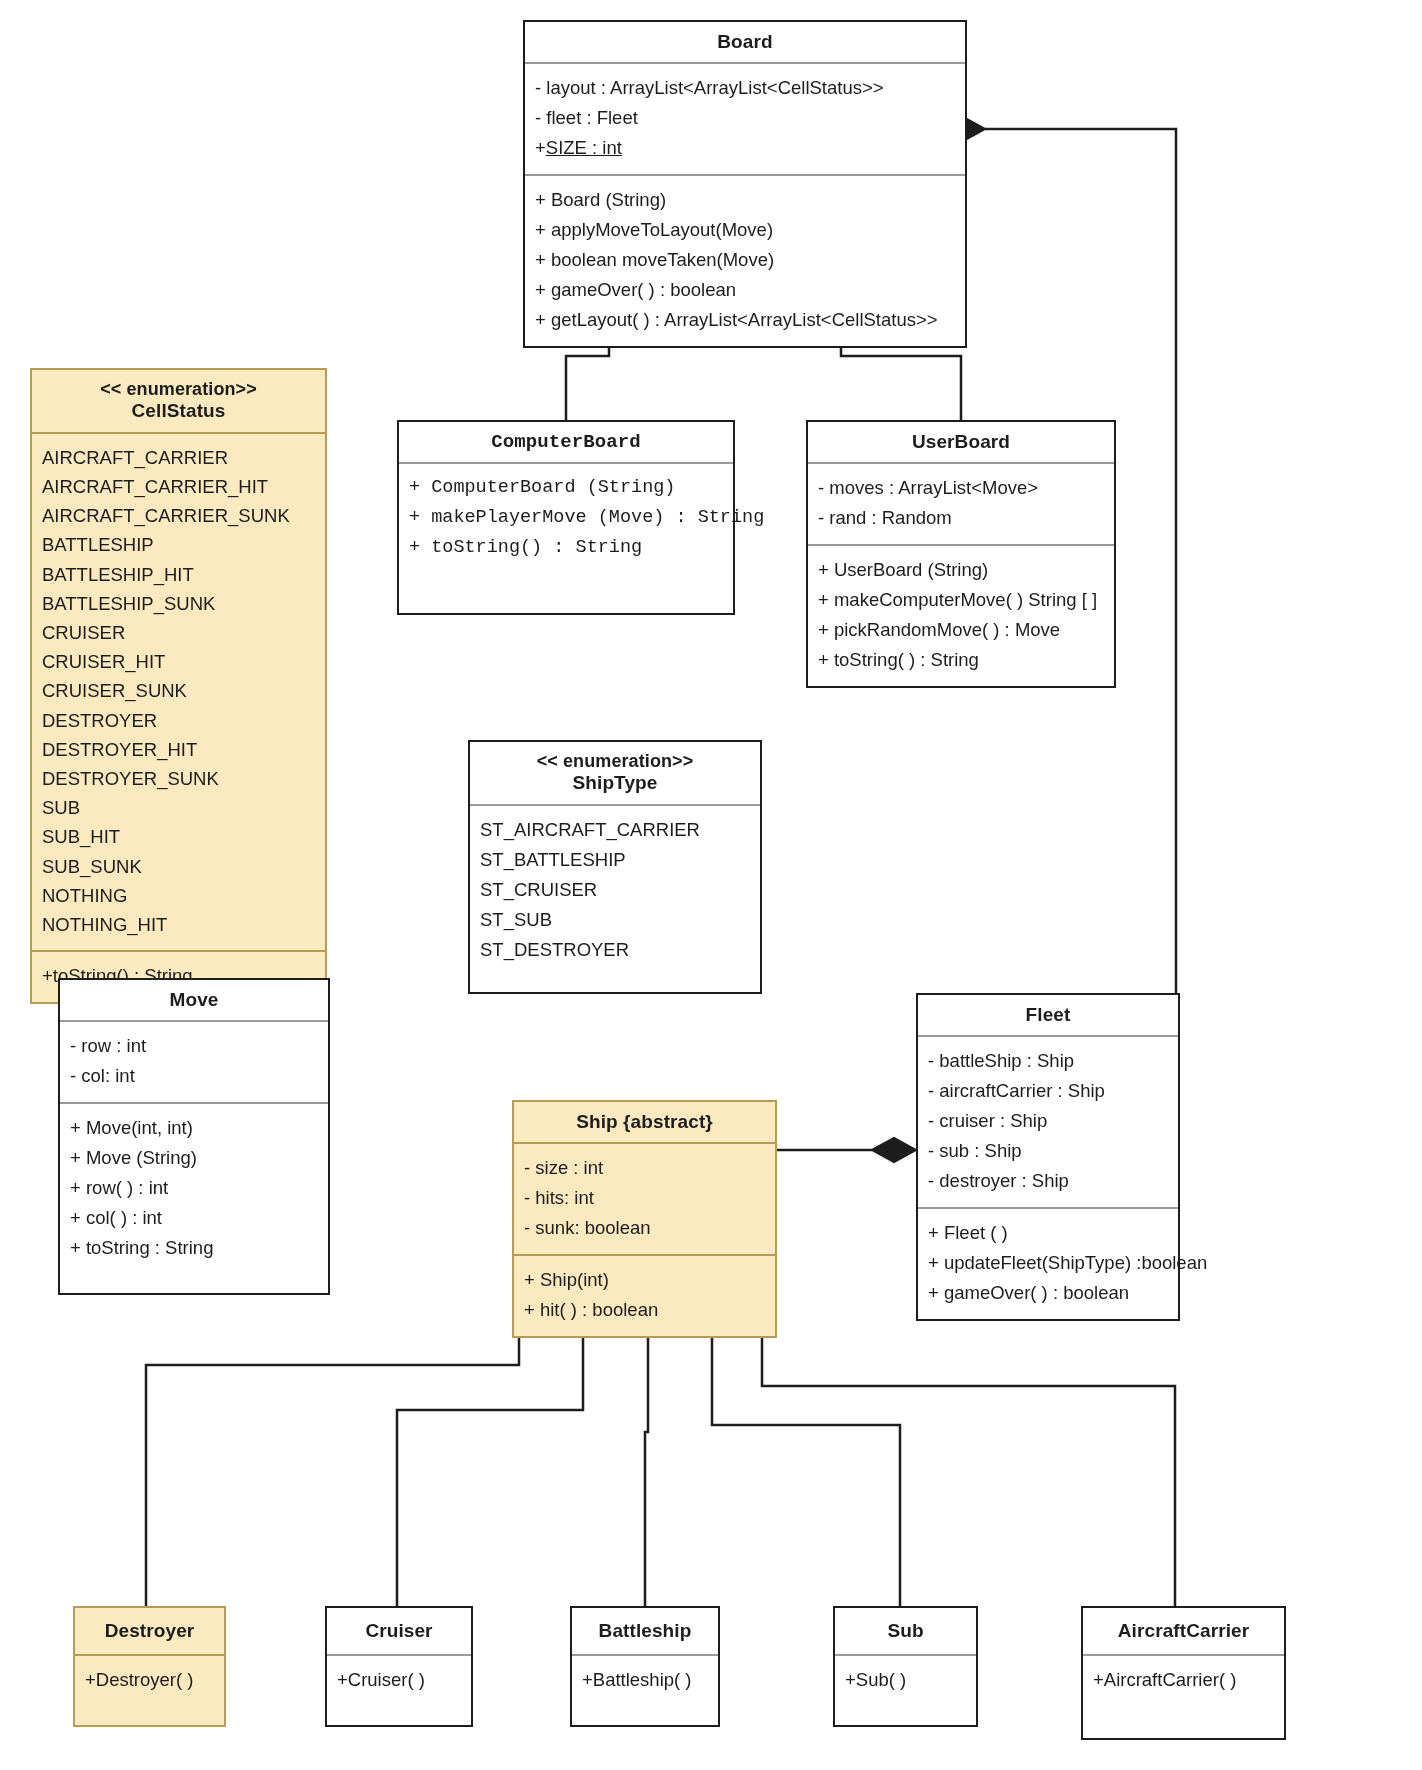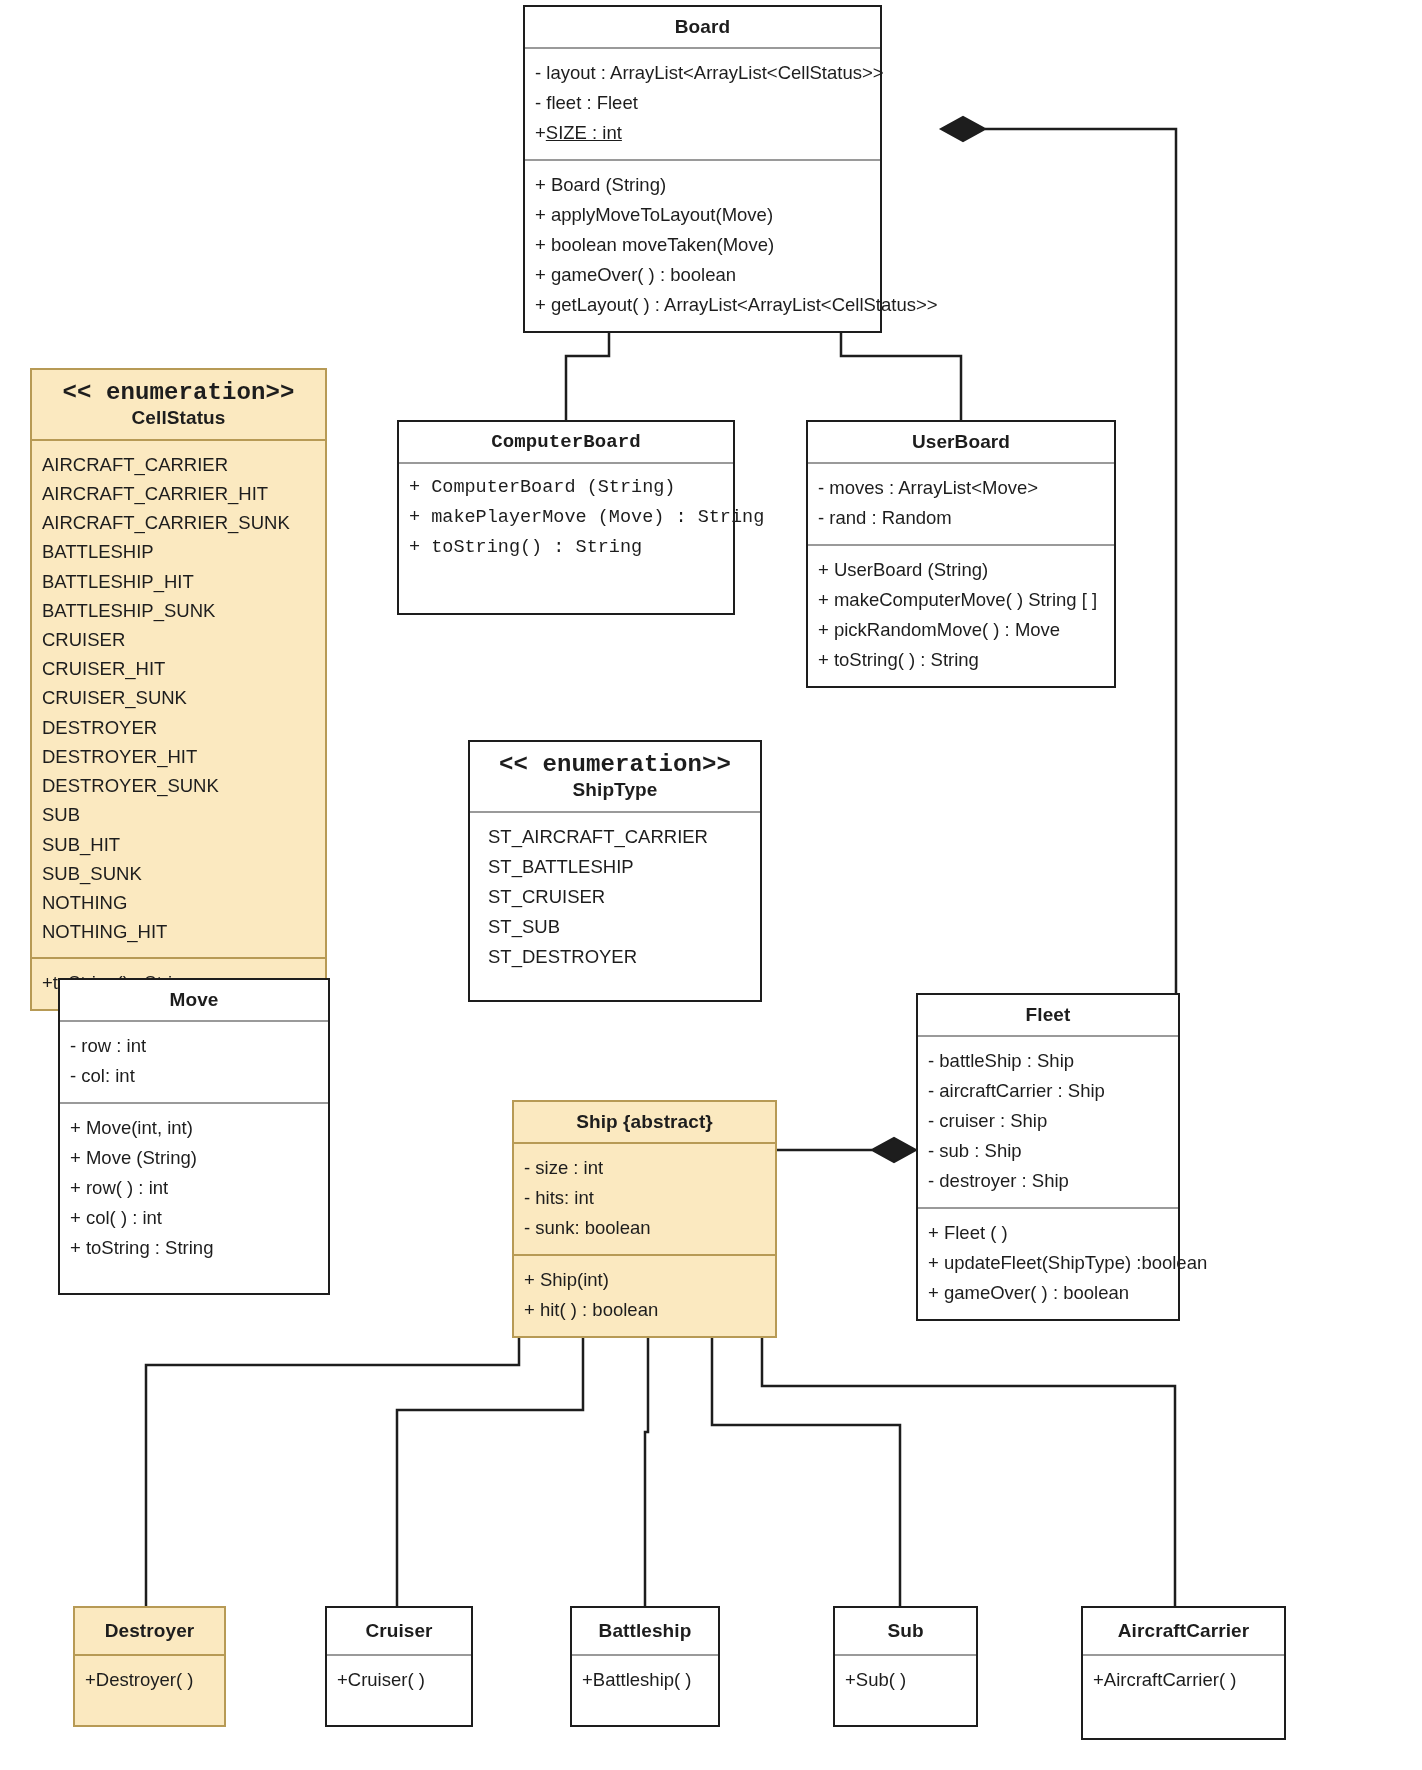--- a/index.html
+++ b/index.html
@@ -45,22 +45,21 @@
     font-weight: bold;
     font-size: 19px;
     color: #1d1d1d;
     padding: 9px 6px 9px 6px;
     line-height: 1.18;
     letter-spacing: 0.1px;
   }
   .sec-title .stereo {
     display: block;
     font-weight: bold;
-    font-size: 24px;
-    font-family: Liberation Mono, monospace;
+    font-size: 18px;
   }
   .divider {
     height: 0;
     border-top: 2px solid #9a9a9a;
   }
   .uml-class.accent .divider {
     border-top-color: #b79a55;
   }
   .sec-body {
     padding: 9px 10px 11px 10px;
@@ -130,21 +129,21 @@
 
     <g>
       <path d="M900,1606 L900,1425 L712,1425 L712,1300" fill="none" stroke="#1d1d1d" stroke-width="2.5" marker-end="url(#solidArrow)"></path>
     </g>
 
     <g>
       <path d="M1175,1606 L1175,1386 L762,1386 L762,1300" fill="none" stroke="#1d1d1d" stroke-width="2.5" marker-end="url(#solidArrow)"></path>
     </g>
   </svg>
 
-  <div class="uml-class" style="left:523px; top:5px; width:359px;">
+  <div class="uml-class" style="left:523px; top:20px; width:444px;">
     <div class="sec-title">Board</div>
     <div class="divider"></div>
     <div class="sec-body">
       <div class="row">- layout : ArrayList&lt;ArrayList&lt;CellStatus&gt;&gt;</div>
       <div class="row">- fleet : Fleet</div>
       <div class="row">+<span class="underline-static">SIZE : int</span></div>
     </div>
     <div class="divider"></div>
     <div class="sec-body">
       <div class="row">+ Board (String)</div>
@@ -211,21 +210,21 @@
       <div class="row">+ toString( ) : String</div>
     </div>
   </div>
 
   <div class="uml-class" style="left:468px; top:740px; width:294px;">
     <div class="sec-title">
       <span class="stereo">&lt;&lt; enumeration&gt;&gt;</span>
       <span>ShipType</span>
     </div>
     <div class="divider"></div>
-    <div class="sec-body" style="padding-bottom:28px;margin-left:8px;">
+    <div class="sec-body" style="padding-bottom:28px;">
       <div class="row">ST_AIRCRAFT_CARRIER</div>
       <div class="row">ST_BATTLESHIP</div>
       <div class="row">ST_CRUISER</div>
       <div class="row">ST_SUB</div>
       <div class="row">ST_DESTROYER</div>
     </div>
   </div>
 
   <div class="uml-class" style="left:58px; top:978px; width:272px;">
     <div class="sec-title">Move</div>

